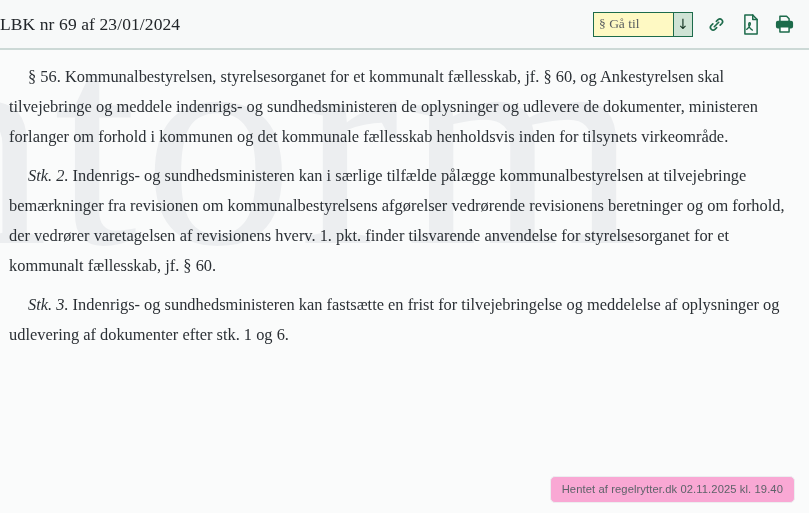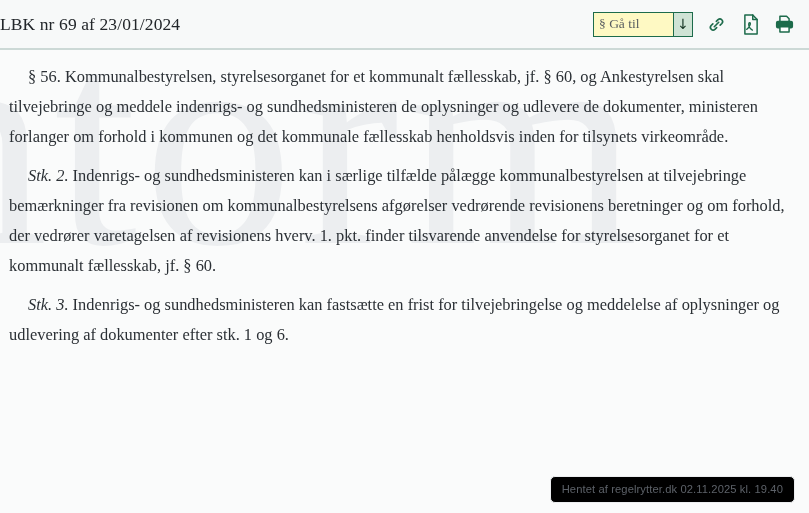--- a/index.html
+++ b/index.html
@@ -134,21 +134,21 @@
   }
   .para .lead { font-style: italic; }
   .para.first { margin-top: 0; }
 
   
   #fetch-stamp {
     position: absolute;
     right: 14px;
     bottom: 10px;
     z-index: 4;
-    background: #000000;
+    background: #f9a8d4;
     border: 1px solid #eceef0;
     border-radius: 5px;
     padding: 6px 11px 7px;
     font-family: "Liberation Sans", sans-serif;
     font-size: 11.2px;
     color: #5d6269;
     letter-spacing: .1px;
     white-space: nowrap;
   }
 </style>

